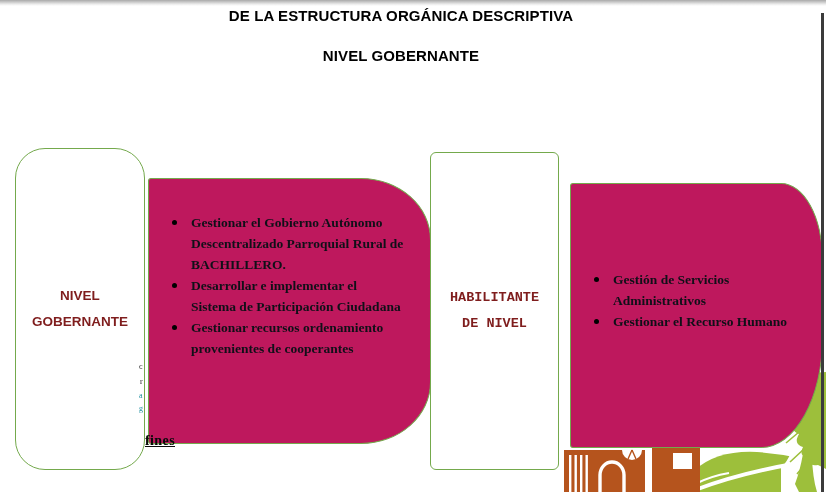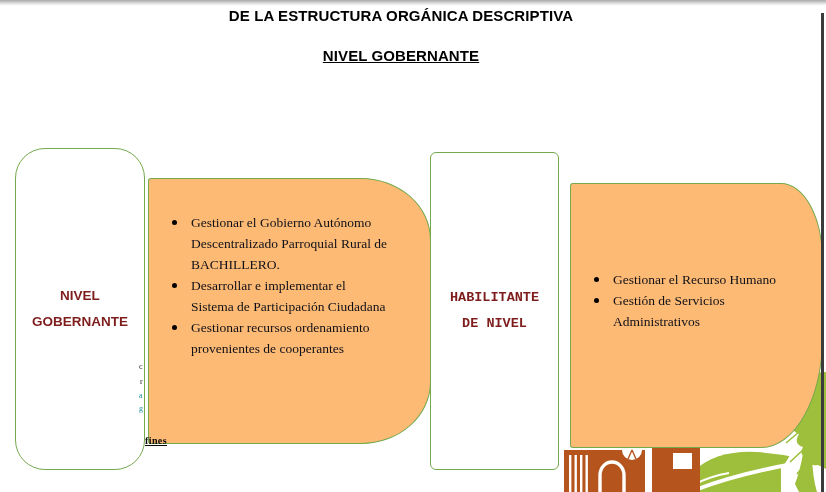--- a/index.html
+++ b/index.html
@@ -13,33 +13,33 @@
   }
   .edge-line {
     position:absolute; left:821px; top:13px; width:3px; height:479px;
     background:var(--page-edge-dark); z-index:6;
   }
   .doc-title, .doc-subtitle {
     position:absolute; left:16px; width:770px; text-align:center;
     font-weight:700; font-size:15px; color:#000; letter-spacing:0.1px; z-index:4;
   }
   .doc-title { top:7px; }
-  .doc-subtitle { top:47px;text-decoration:underline; }
+  .doc-subtitle { top:47px; }
 
   .label-box {
     position:absolute; border:1.6px solid var(--shape-border-green); background:#fff;
     display:flex; flex-direction:column; align-items:center; justify-content:center;
     font-size:13.5px; font-weight:600; color:#7f1d1d; line-height:26px; text-align:center;
     z-index:2;
   }
   #box-gobernante { left:15px; top:148px; width:128px; height:320px; border-radius:30px; }
   #box-apoyo     { left:430px; top:152px; width:127px; height:316px; border-radius:6px;font-family:Liberation Mono, monospace; }
 
   .bullet-box {
-    position:absolute; border:1.6px solid var(--shape-border-green); background:#fdba74; z-index:2;
+    position:absolute; border:1.6px solid var(--shape-border-green); background:#be185d; z-index:2;font-weight:bold;
   }
   #detail-gobernante {
     left:148px; top:178px; width:281px; height:264px;
     border-radius:3px 70px 70px 3px / 3px 62px 62px 3px;
   }
   #detail-apoyo {
     left:570px; top:183px; width:251px; height:263px;
     border-radius:3px 42px 62px 3px / 3px 76px 110px 3px;
   }
   ul.fn-list {
@@ -56,21 +56,21 @@
   }
 
   .frag {
     position:absolute; font-family:"Liberation Serif", serif; font-size:8px;
     color:#222; z-index:3; line-height:8px;
   }
   .frag.teal { color:var(--link-teal); }
   .frag.underline { text-decoration:underline; }
   #frag-word {
     position:absolute; left:145px; top:436px; font-family:"Liberation Serif", serif;
-    font-size:10px; font-weight:700; color:#0a0a0a; text-decoration:underline;
+    font-size:14px; font-weight:700; color:#0a0a0a; text-decoration:underline;
     letter-spacing:0.4px; z-index:3; line-height:9px;
   }
 
   .artwork { position:absolute; left:545px; top:372px; z-index:1; }
 </style>
 </head>
 <body>
 
 <div class="page">
 
@@ -125,23 +125,23 @@
     </ul>
   </div>
 
   <div class="label-box" id="box-apoyo">
     <div>HABILITANTE</div>
     <div>DE NIVEL</div>
   </div>
 
   <div class="bullet-box" id="detail-apoyo">
     <ul class="fn-list">
-      <li>Gestionar el Recurso Humano</li>
       <li>Gestión de Servicios
 Administrativos</li>
+      <li>Gestionar el Recurso Humano</li>
     </ul>
   </div>
 
   <span class="frag" style="left:139px; top:363px;">c</span>
   <span class="frag" style="left:140px; top:378px;">r</span>
   <span class="frag teal" style="left:139px; top:392px;">a</span>
   <span class="frag teal underline" style="left:139px; top:405px;">g</span>
   <span id="frag-word">fines</span>
 
   <div class="edge-line"></div>

